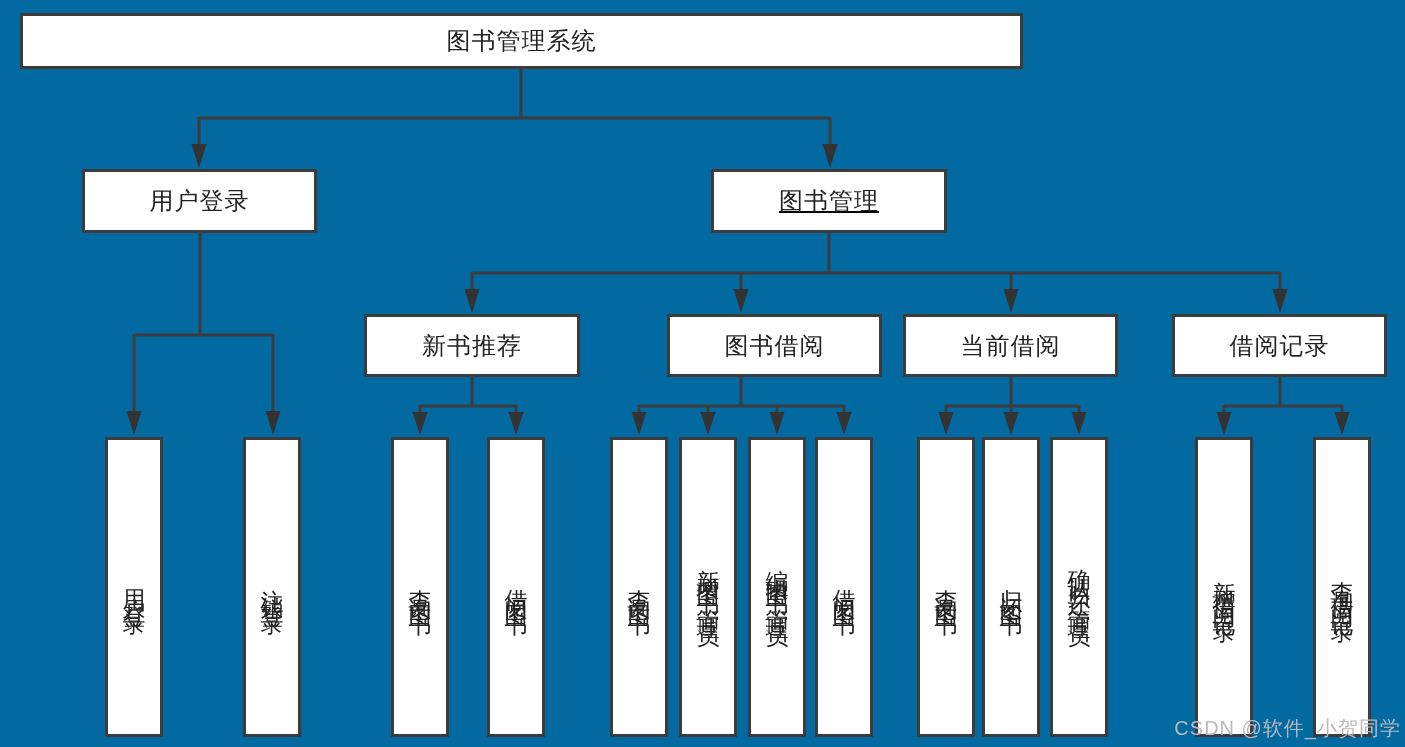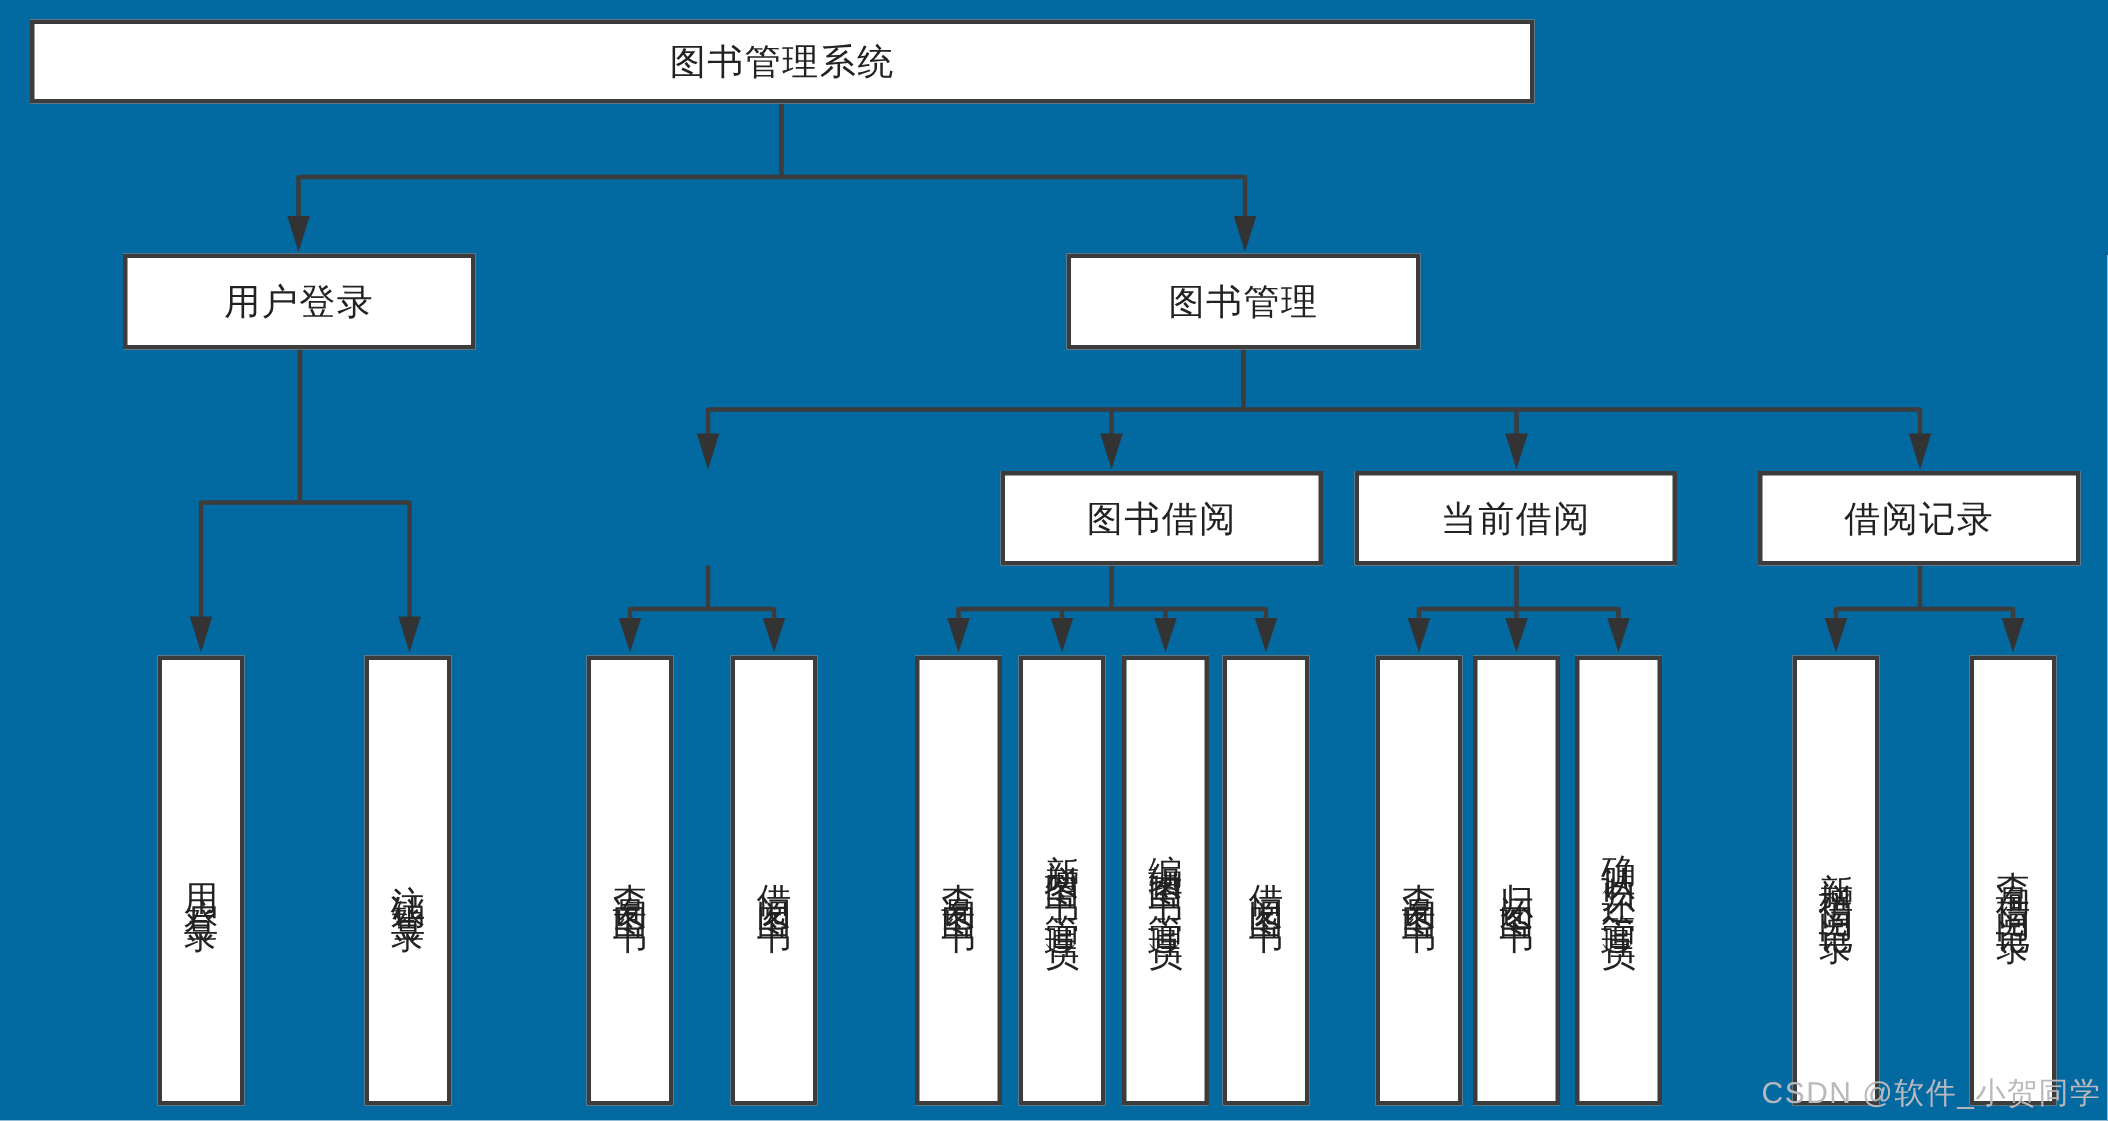--- a/index.html
+++ b/index.html
@@ -141,31 +141,34 @@
     </g>
   </svg>
 
   <div class="node" style="left:20px; top:13px; width:1003px; height:56px;">
     <span class="lbl">图书管理系统</span>
   </div>
 
   <div class="node" style="left:82px; top:169px; width:235px; height:64px;">
     <span class="lbl">用户登录</span>
   </div>
-  <div class="node" style="left:711px; top:169px; width:236px; height:64px;">
+  <div class="node" style="left:711px; top:169px; width:236px; height:64px;text-decoration:underline;">
     <span class="lbl">图书管理</span>
   </div>
 
   <div class="node leaf" style="left:105px;">
     <span class="lbl">用户登录</span>
   </div>
   <div class="node leaf" style="left:243px;">
     <span class="lbl">注销登录</span>
   </div>
 
+  <div class="node" style="left:364px; top:314px; width:216px; height:63px;">
+    <span class="lbl">新书推荐</span>
+  </div>
   <div class="node" style="left:667px; top:314px; width:215px; height:63px;">
     <span class="lbl">图书借阅</span>
   </div>
   <div class="node" style="left:903px; top:314px; width:215px; height:63px;text-align:right;">
     <span class="lbl">当前借阅</span>
   </div>
   <div class="node" style="left:1172px; top:314px; width:215px; height:63px;">
     <span class="lbl">借阅记录</span>
   </div>
 

